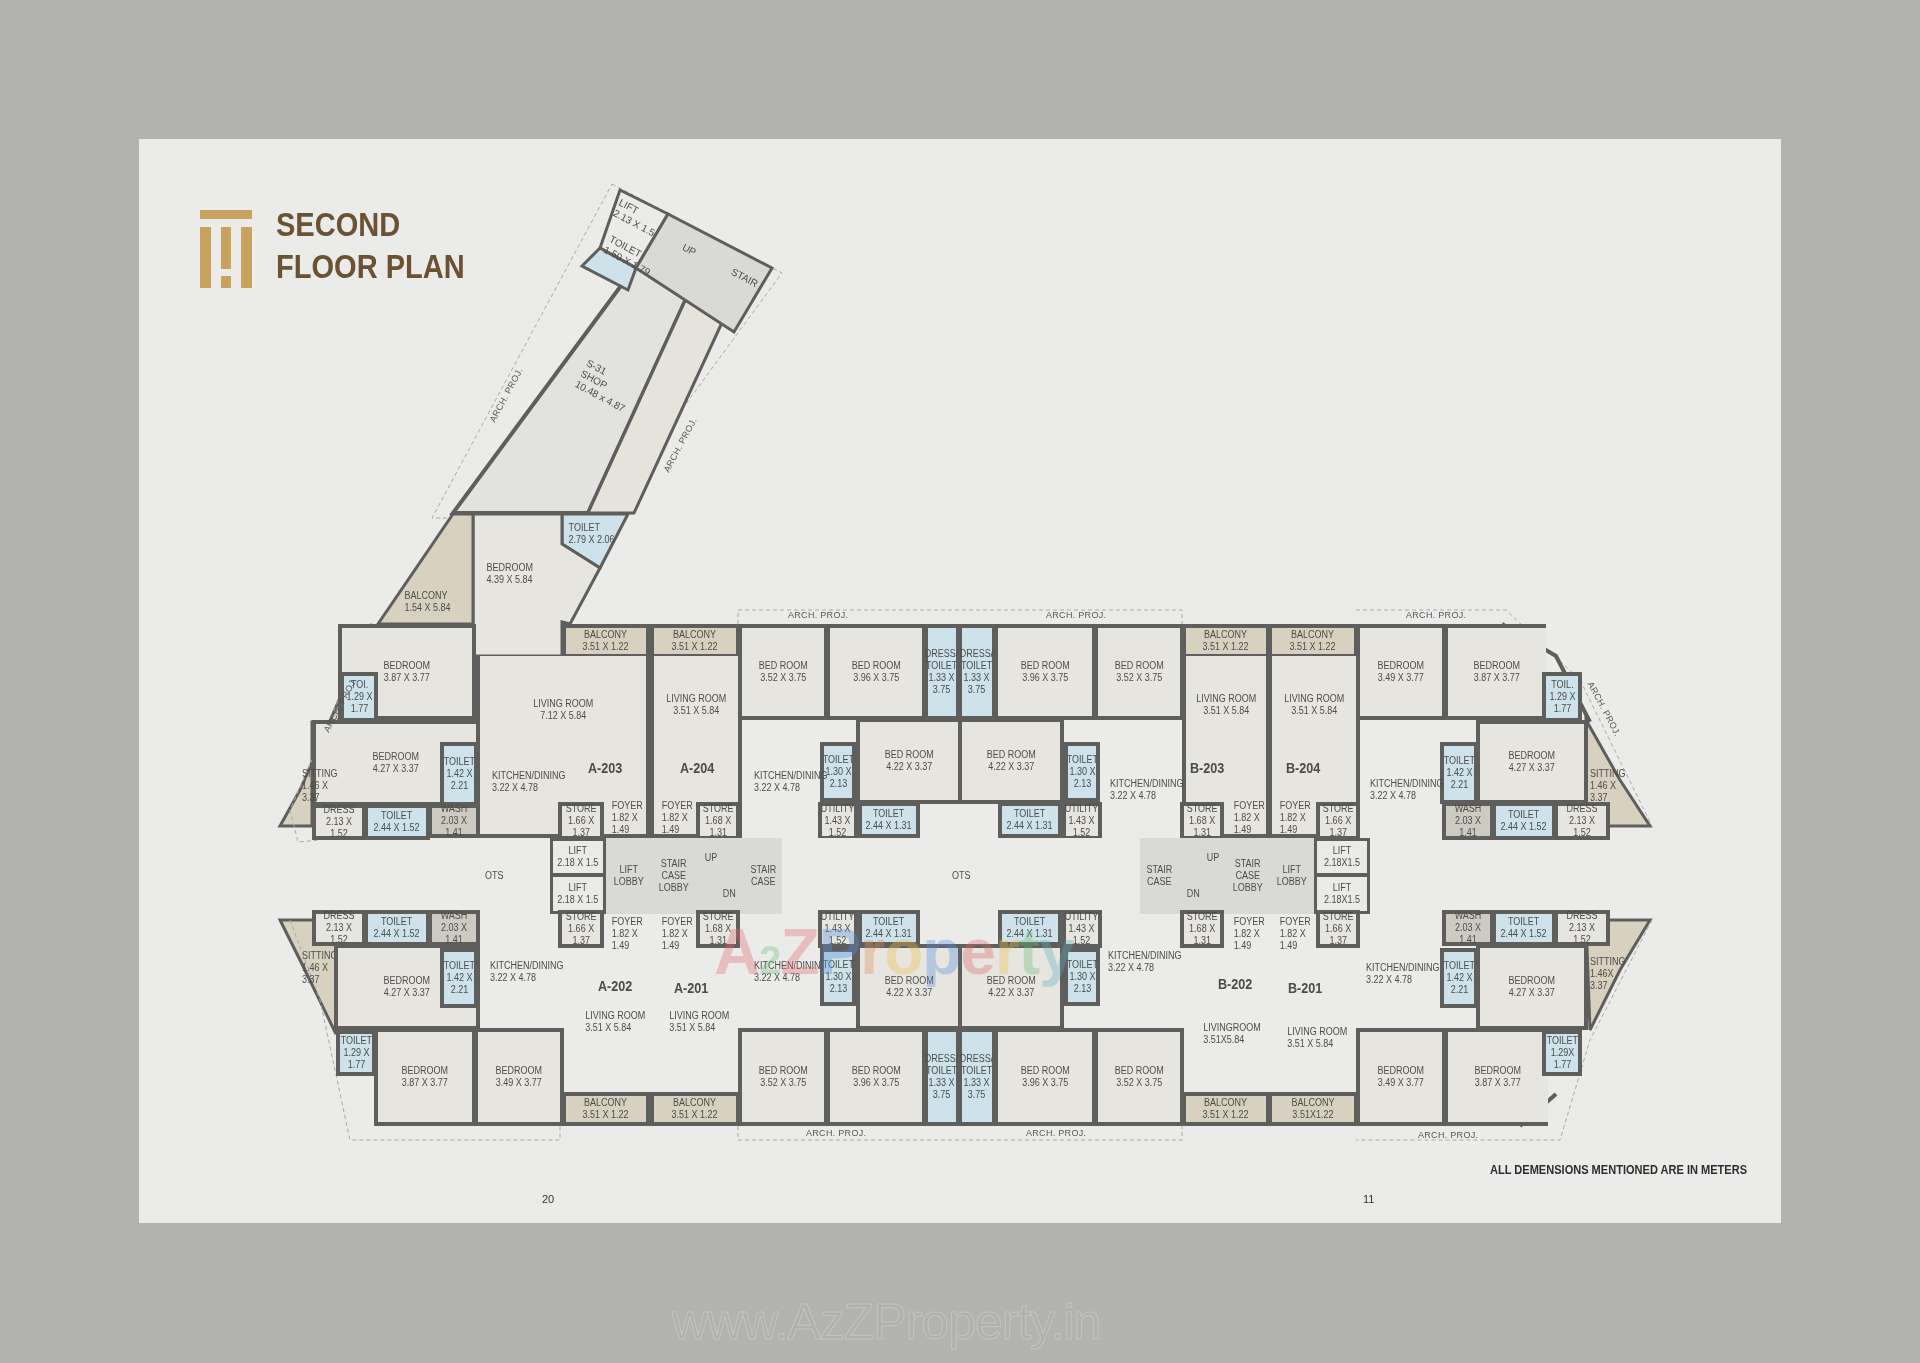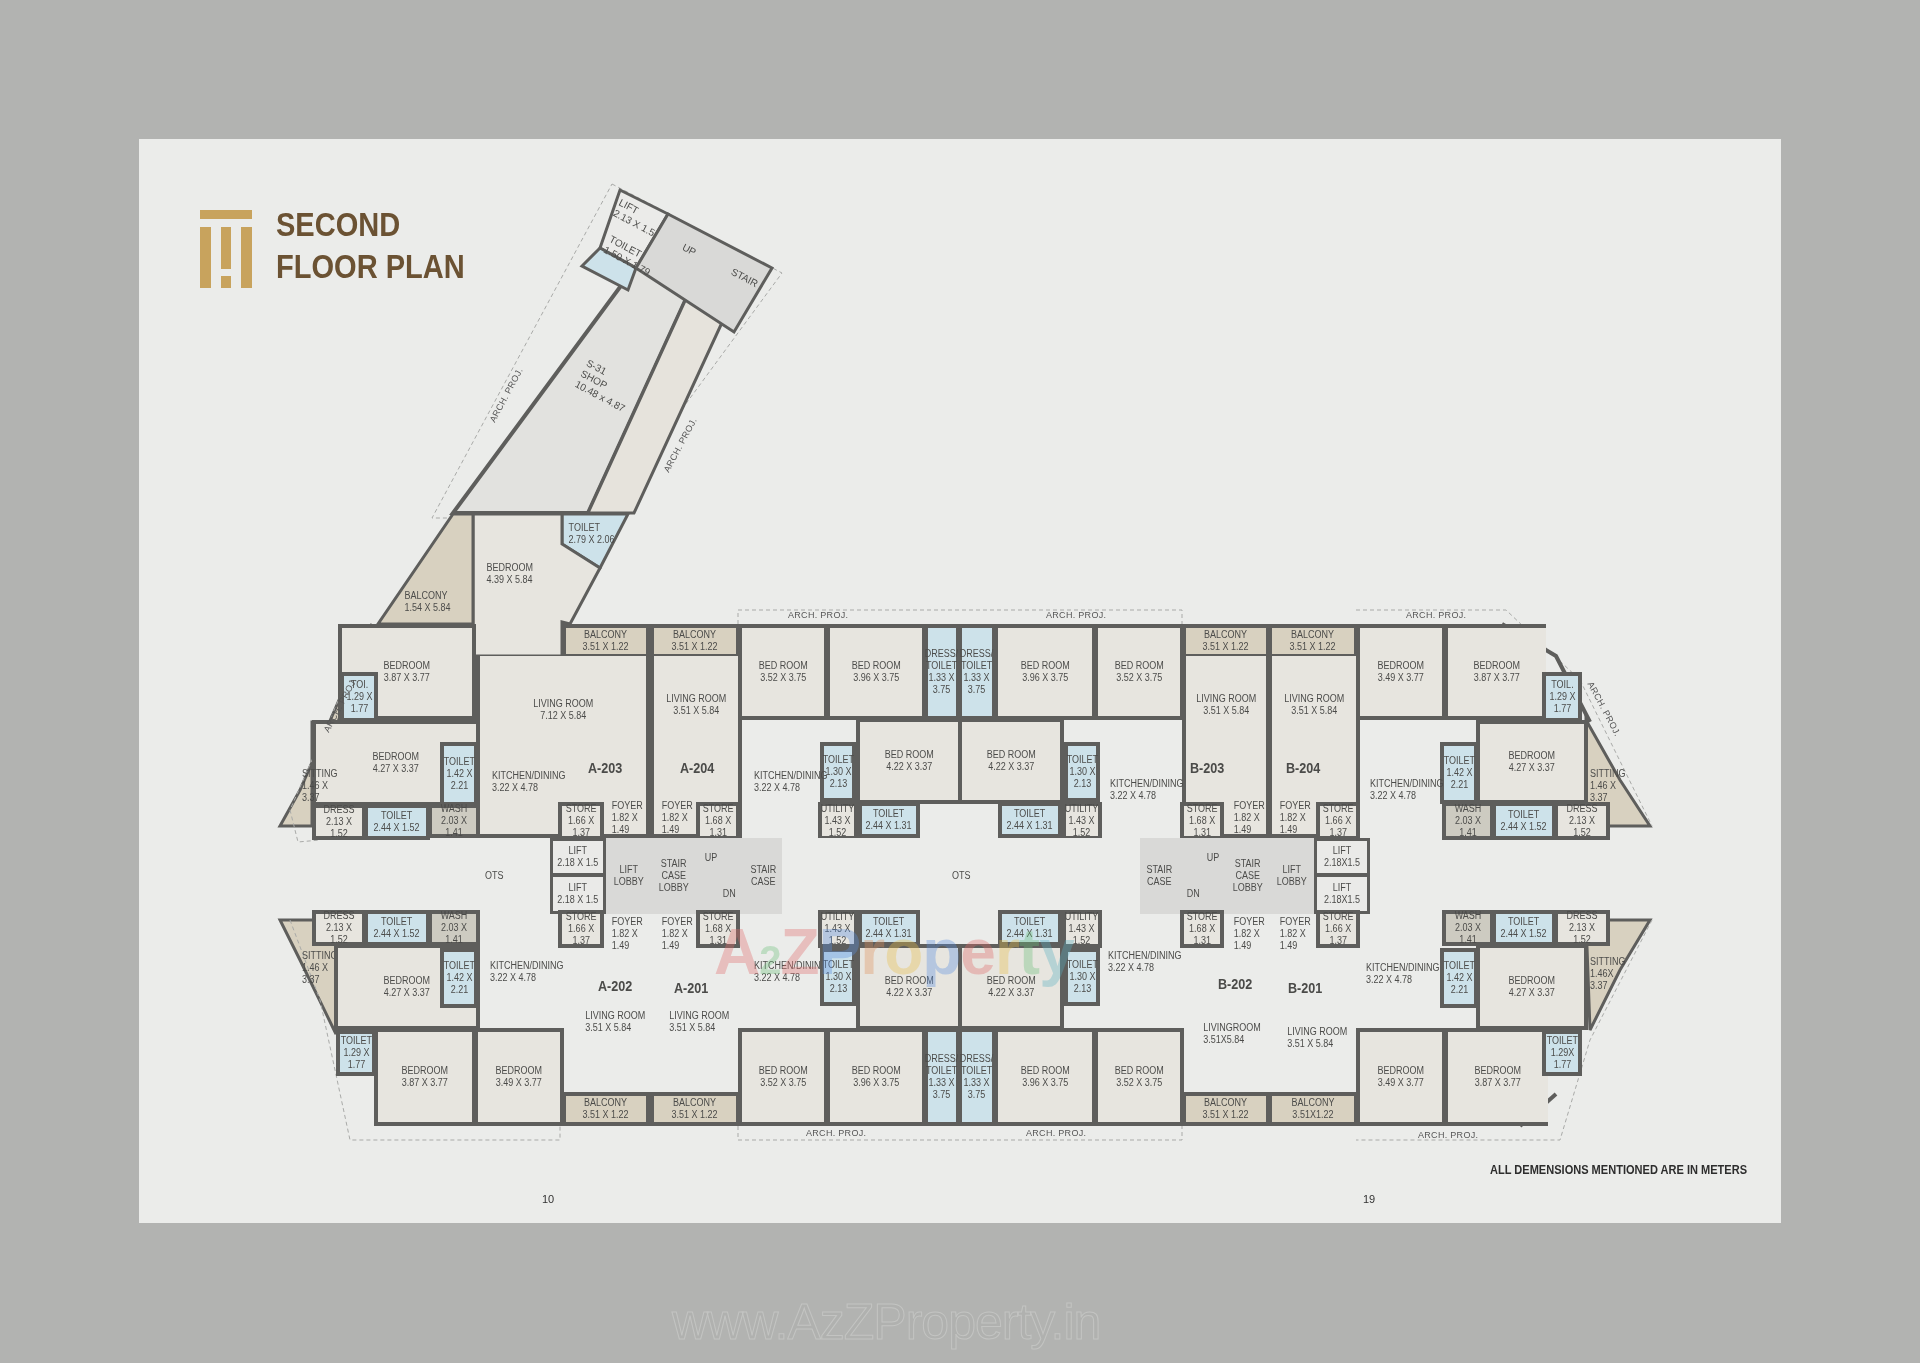--- a/index.html
+++ b/index.html
@@ -589,15 +589,15 @@
   <div class="arch" style="left:806px;top:1128px;">ARCH. PROJ.</div>
   <div class="arch" style="left:1026px;top:1128px;">ARCH. PROJ.</div>
   <div class="arch" style="left:1418px;top:1130px;">ARCH. PROJ.</div>
 </div>
 
 <div class="wm2">
   <span style="color:#e06a6a;">A</span><span style="color:#6bc07a;font-size:40px;">2</span><span style="color:#e06a6a;">Z</span><span style="color:#5a8fe0;">P</span><span style="color:#e0905a;">r</span><span style="color:#e8c04a;">o</span><span style="color:#5a8fe0;">p</span><span style="color:#e06a6a;">e</span><span style="color:#e8c04a;">r</span><span style="color:#6bc07a;">t</span><span style="color:#5ab0c0;">y</span>
 </div>
 
 <div class="note">ALL DEMENSIONS MENTIONED ARE IN METERS</div>
-<div class="pg" style="left:542px;top:1193px;">10</div>
-<div class="pg" style="left:1363px;top:1193px;">19</div>
+<div class="pg" style="left:542px;top:1193px;">20</div>
+<div class="pg" style="left:1363px;top:1193px;">11</div>
 <div class="wm">www.AzZProperty.in</div>
 
 </body></html>

